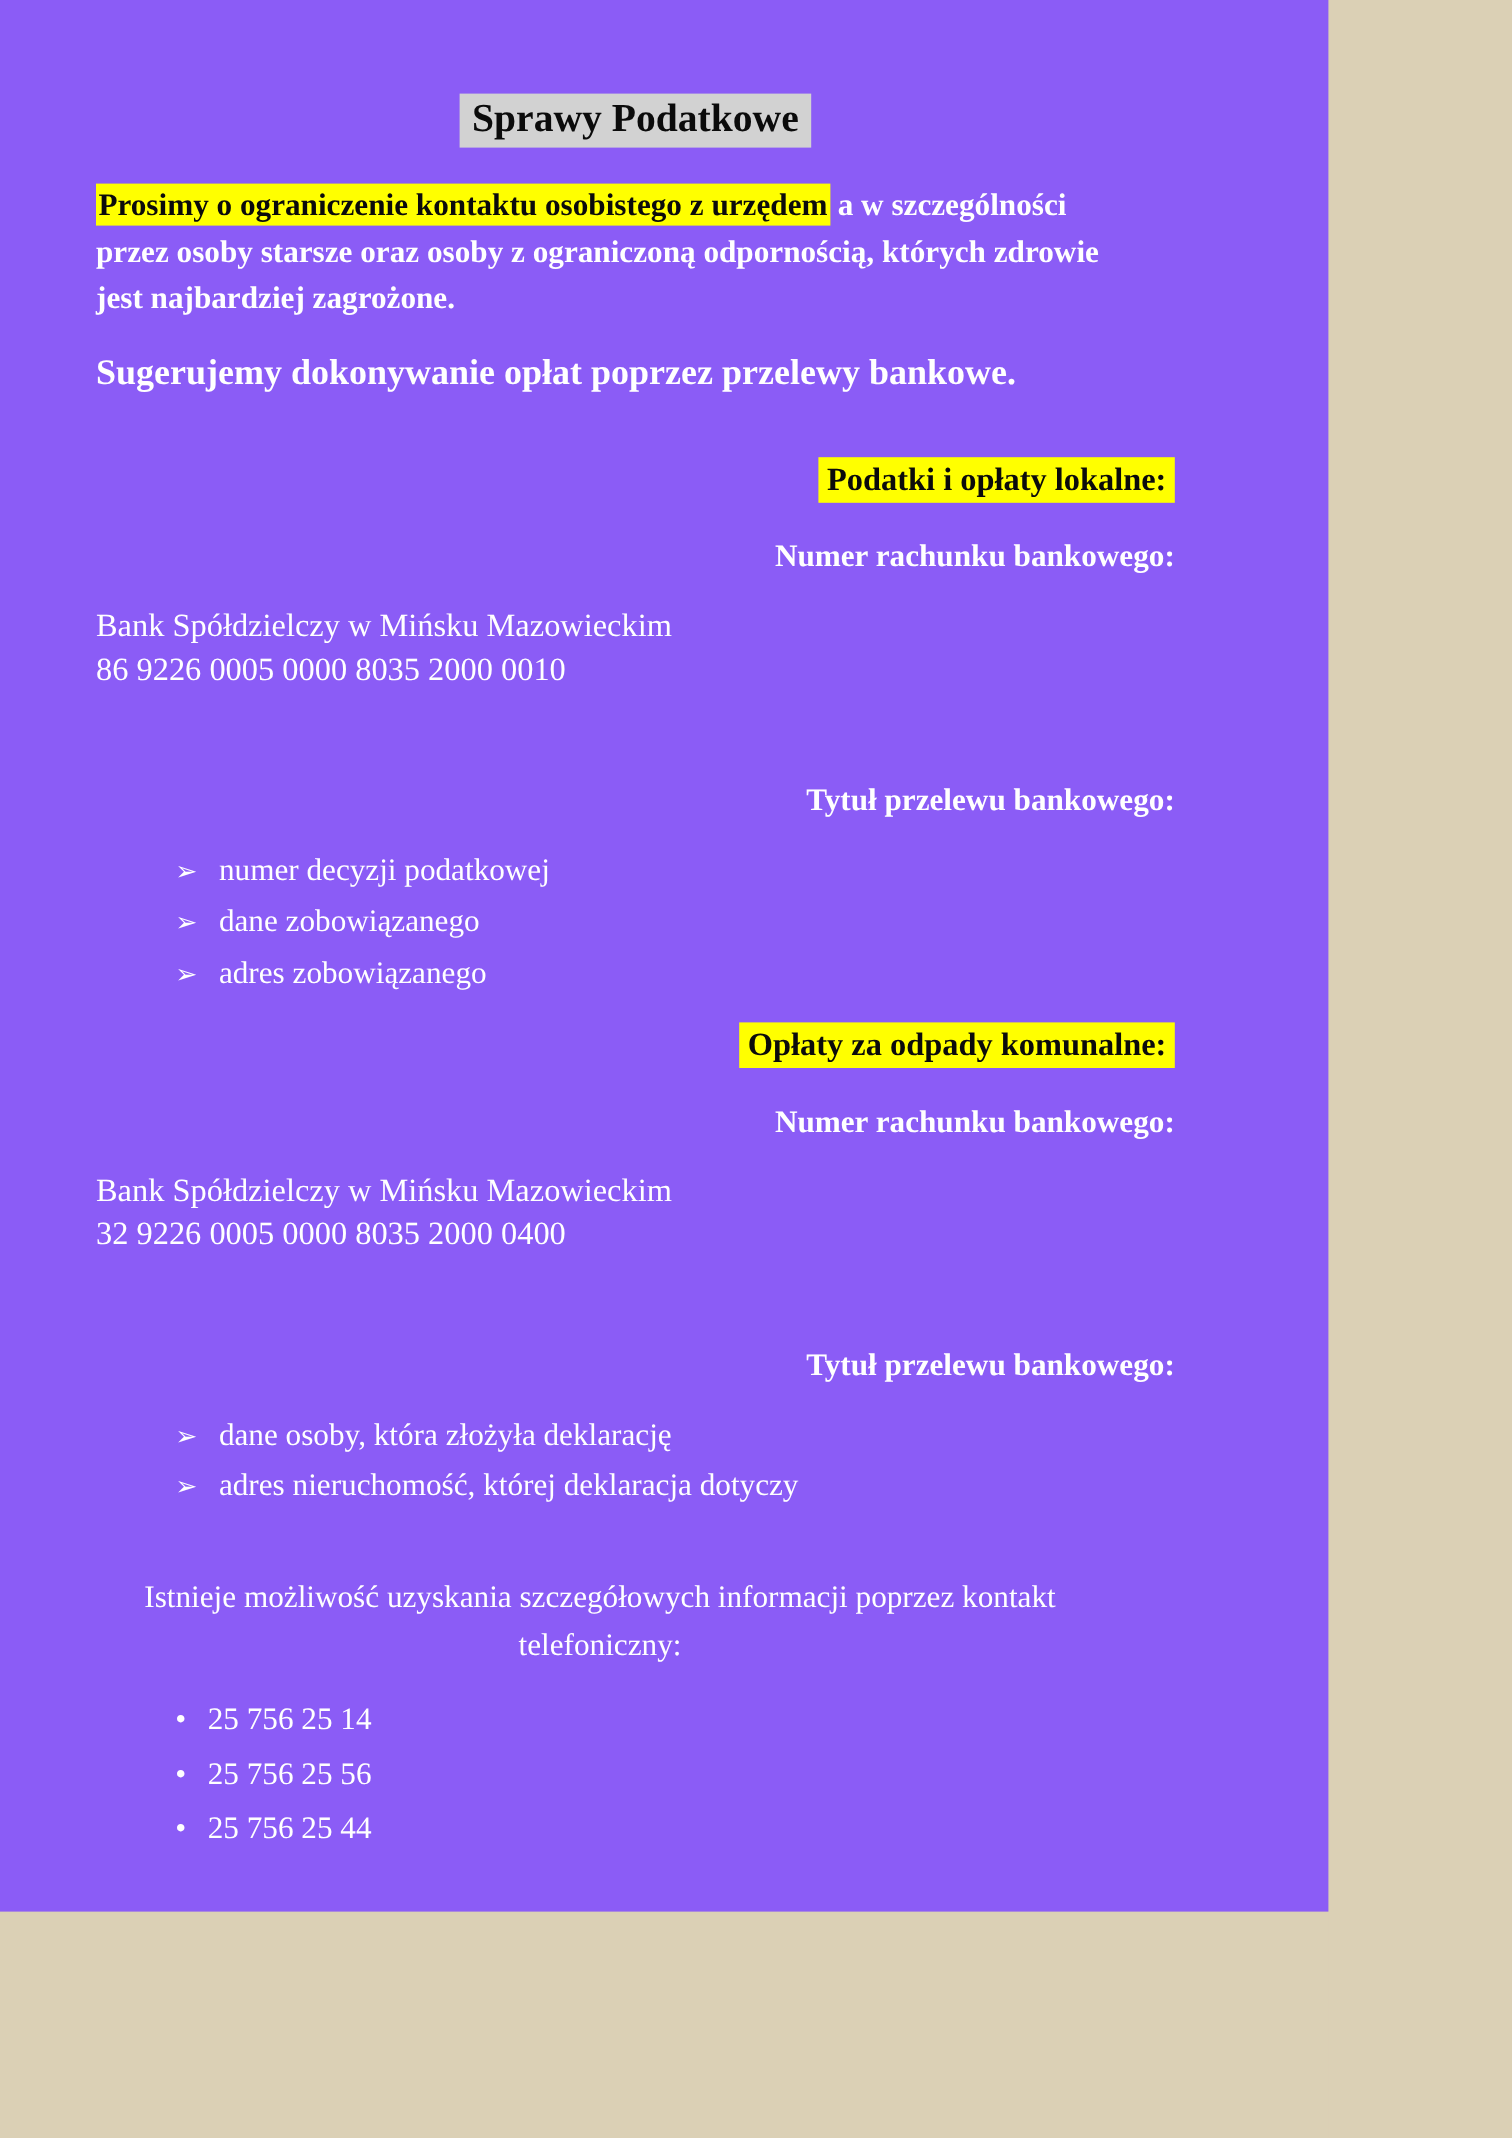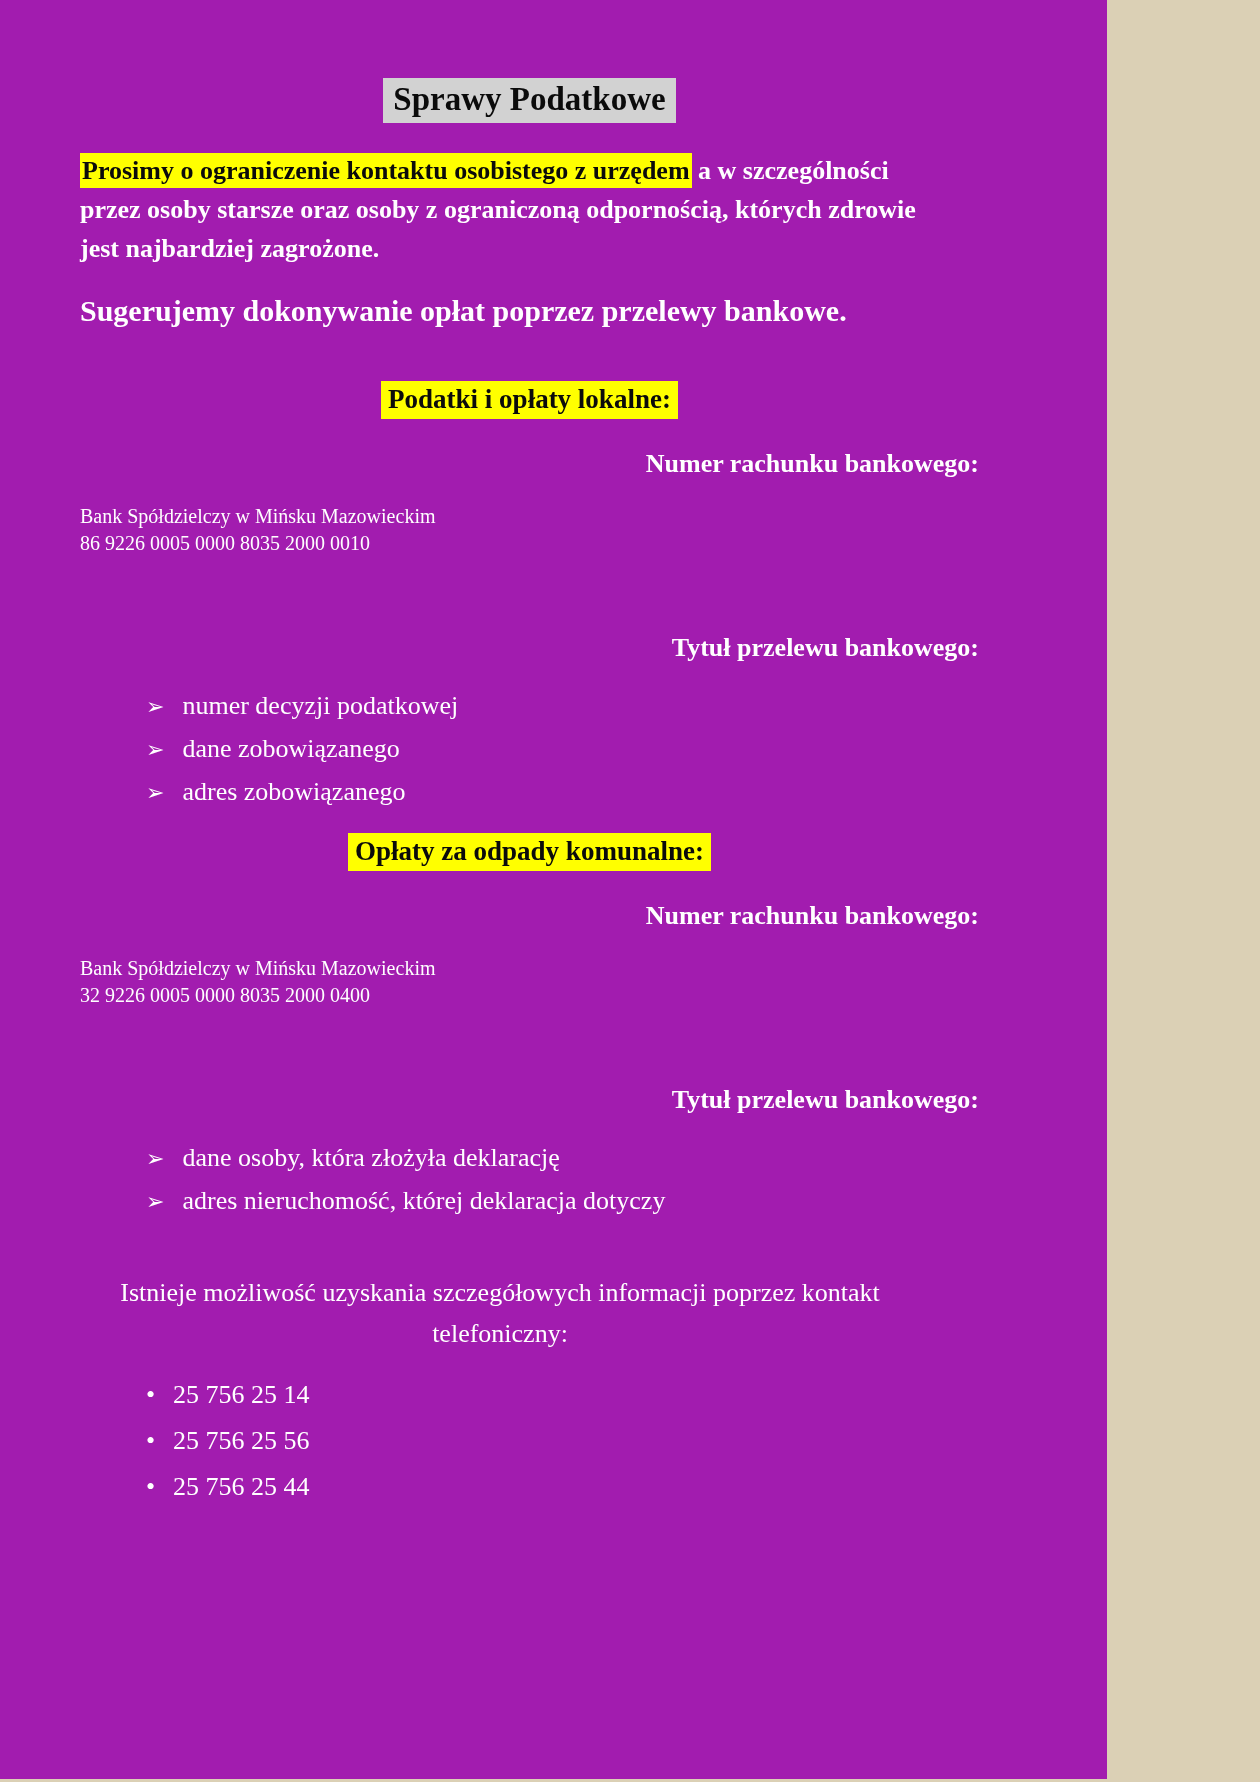--- a/index.html
+++ b/index.html
@@ -9,22 +9,22 @@
     height: 1782px;
     position: relative;
     background: #dbd0b5; 
     font-family: "Liberation Serif", "DejaVu Serif", serif;
     overflow: hidden;
   }
   .red-page {
     position: absolute;
     left: 0; top: 0;
     width: 1107px;
-    height: 1779px;
-    background: #a21caf;
+    height: 1593px;
+    background: #8b5cf6;
   }
   .beige-strip {
     position: absolute;
     right: 0; top: 0;
     width: 153px;
     height: 1782px;
     background: #dbd0b5;
   }
   .content {
     padding: 78px 128px 0 80px;
@@ -53,42 +53,42 @@
     color: #0b0b0b;
     padding: 3px 2px;
   }
   .suggest {
     margin: 20px 0 0 0;
     font-weight: bold;
     font-size: 30px;
     line-height: 1.5;
     color: #ffffff;
   }
-  .heading-row { text-align: center; }
+  .heading-row { text-align: right; }
   .heading-row.first { margin-top: 48px; }
   .heading-row.second { margin-top: 24px; }
   .heading-box {
     display: inline-block;
     background: #ffff00;
     color: #0b0b0b;
     font-weight: bold;
     font-size: 27px;
     line-height: 1.3;
     padding: 1px 7px 2px 7px;
   }
   .label {
     margin: 30px 0 0 0;
     font-weight: bold;
     font-size: 26px;
     color: #ffffff;
     text-align: right;
   }
   .bank {
     margin: 24px 0 0 0;
-    font-size: 20px;
+    font-size: 27px;
     line-height: 1.35;
     color: #ffffff;
   }
   .transfer-label { margin-top: 76px; }
   ul.arrow-list, ul.dot-list {
     list-style: none;
     margin: 26px 0 0 0;
     padding: 0 0 0 66px;
   }
   ul.arrow-list li, ul.dot-list li {

